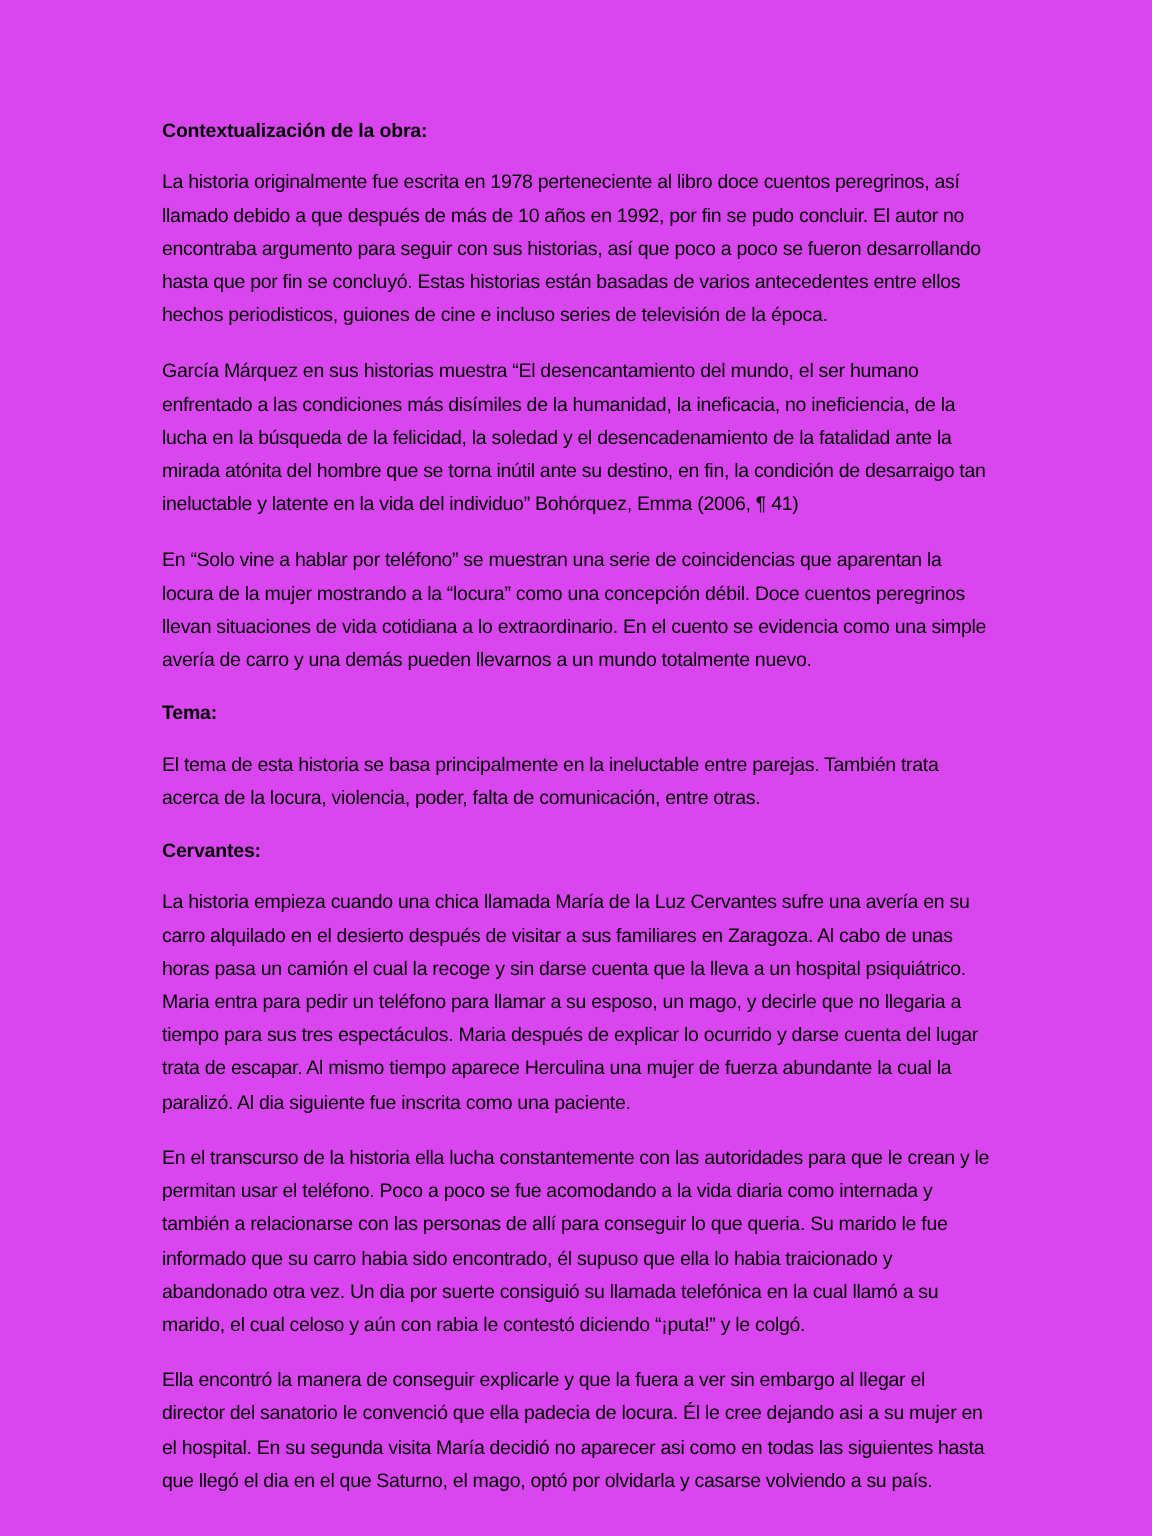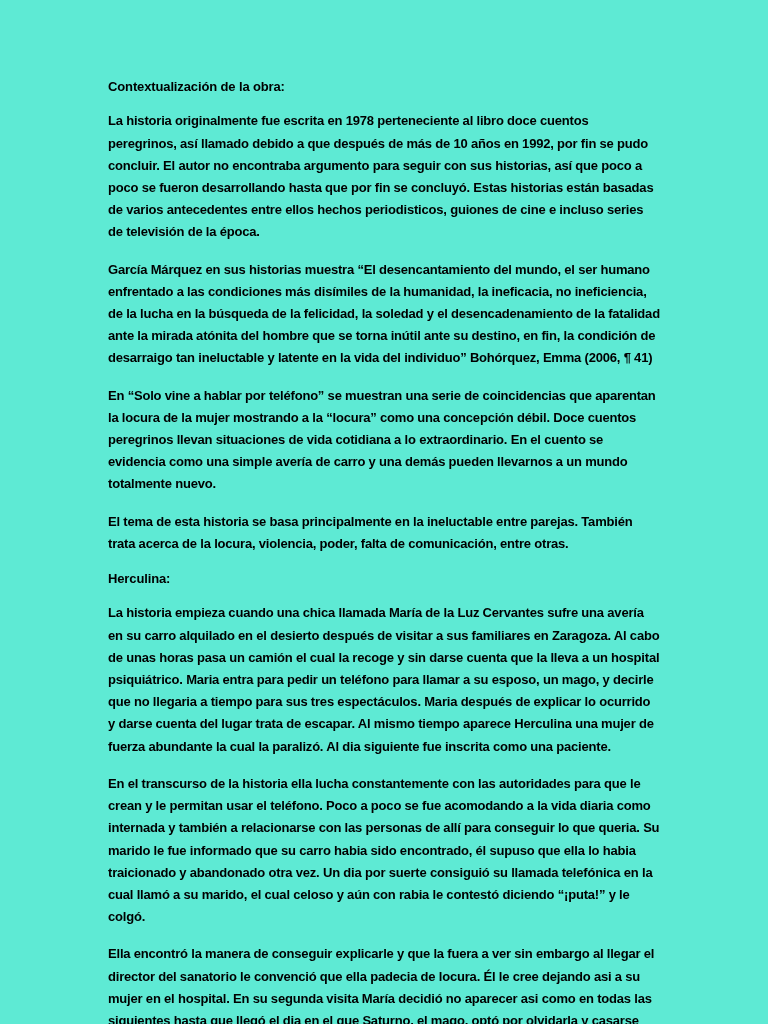--- a/index.html
+++ b/index.html
@@ -13,40 +13,40 @@
     height: 1024px;
     overflow: hidden;
     font-family: "Liberation Sans", sans-serif;
     color: #000000;
     -webkit-font-smoothing: none;
   }
   .page {
     position: relative;
     width: 768px;
     height: 1024px;
-    background: #5eead4;
+    background: #d946ef;
     box-sizing: border-box;
   }
   .doc-body {
     position: absolute;
     left: 108px;
     top: 78px;
     width: 552px;
   }
   .heading {
     font-size: 13.0px;
     font-weight: 700;
     line-height: 18.4px;
     margin: 0 0 14px 0;
     letter-spacing: -0.01em;
     text-rendering: optimizeLegibility;
   }
   .para {
     font-size: 13.0px;
-    font-weight: 700;
+    font-weight: 400;
     line-height: 22.2px;
     margin: 0 0 15px 0;
     text-align: left;
     letter-spacing: -0.015em;
     word-spacing: 0.00em;
   }
   .para:last-child { margin-bottom: 0; }
 </style>
 </head>
 <body>
@@ -55,24 +55,25 @@
   <div class="doc-body">
 
     <p class="heading">Contextualización de la obra:</p>
 
     <p class="para">La historia originalmente fue escrita en 1978 perteneciente al libro doce cuentos peregrinos, así llamado debido a que después de más de 10 años en 1992, por fin se pudo concluir. El autor no encontraba argumento para seguir con sus historias, así que poco a poco se fueron desarrollando hasta que por fin se concluyó.  Estas historias están basadas de varios antecedentes entre ellos hechos periodisticos, guiones de cine e incluso series de televisión de la época.</p>
 
     <p class="para">García Márquez en sus historias muestra “El desencantamiento del mundo, el ser humano enfrentado a las condiciones más disímiles de la humanidad, la ineficacia, no ineficiencia, de la lucha en la búsqueda de la felicidad, la soledad y el desencadenamiento de la fatalidad ante la mirada atónita del hombre que se torna inútil ante su destino, en fin, la condición de desarraigo tan ineluctable y latente en la vida del individuo” Bohórquez, Emma (2006, ¶ 41)</p>
 
     <p class="para">En “Solo vine a hablar por teléfono” se muestran una serie de coincidencias que aparentan la locura de la mujer mostrando a la “locura” como una concepción débil. Doce cuentos peregrinos llevan situaciones de vida cotidiana a lo extraordinario. En el cuento se evidencia como una simple avería de carro y una demás pueden llevarnos a un mundo totalmente nuevo.</p>
 
+    <p class="heading">Tema:</p>
 
     <p class="para">El tema de esta historia se basa principalmente en la ineluctable entre parejas.  También trata acerca de la locura, violencia, poder, falta de comunicación, entre otras.</p>
 
-    <p class="heading">Herculina:</p>
+    <p class="heading">Cervantes:</p>
 
     <p class="para">La historia empieza cuando una chica llamada María de la Luz Cervantes sufre una avería en su carro alquilado en el desierto después de visitar a sus familiares en Zaragoza. Al cabo de unas horas pasa un camión el cual la recoge y sin darse cuenta que la lleva a un hospital psiquiátrico. Maria entra para pedir un teléfono para llamar a su esposo, un mago, y decirle que no llegaria a tiempo para sus tres espectáculos.  Maria después de explicar lo ocurrido y darse cuenta del lugar trata de escapar. Al mismo tiempo aparece Herculina una mujer de fuerza abundante la cual la paralizó. Al dia siguiente fue inscrita como una paciente.</p>
 
     <p class="para">En el transcurso de la historia ella lucha constantemente con las autoridades para que le crean y le permitan usar el teléfono. Poco a poco se fue acomodando a la vida diaria como internada y también a relacionarse con las personas de allí para conseguir lo que queria. Su marido le fue informado que su carro habia sido encontrado, él supuso que ella lo habia traicionado y abandonado otra vez. Un dia por suerte consiguió su llamada telefónica en la cual llamó a su marido, el cual celoso y aún con rabia le contestó diciendo “¡puta!” y le colgó.</p>
 
     <p class="para">Ella encontró la manera de conseguir explicarle y que la fuera a ver sin embargo al llegar el director del sanatorio le convenció que ella padecia de locura. Él le cree dejando asi a su mujer en el hospital. En su segunda visita María decidió no aparecer asi como en todas las siguientes hasta que llegó el dia en el que Saturno, el mago, optó por olvidarla y casarse volviendo a su país.</p>
 
   </div>
 </div>
 

